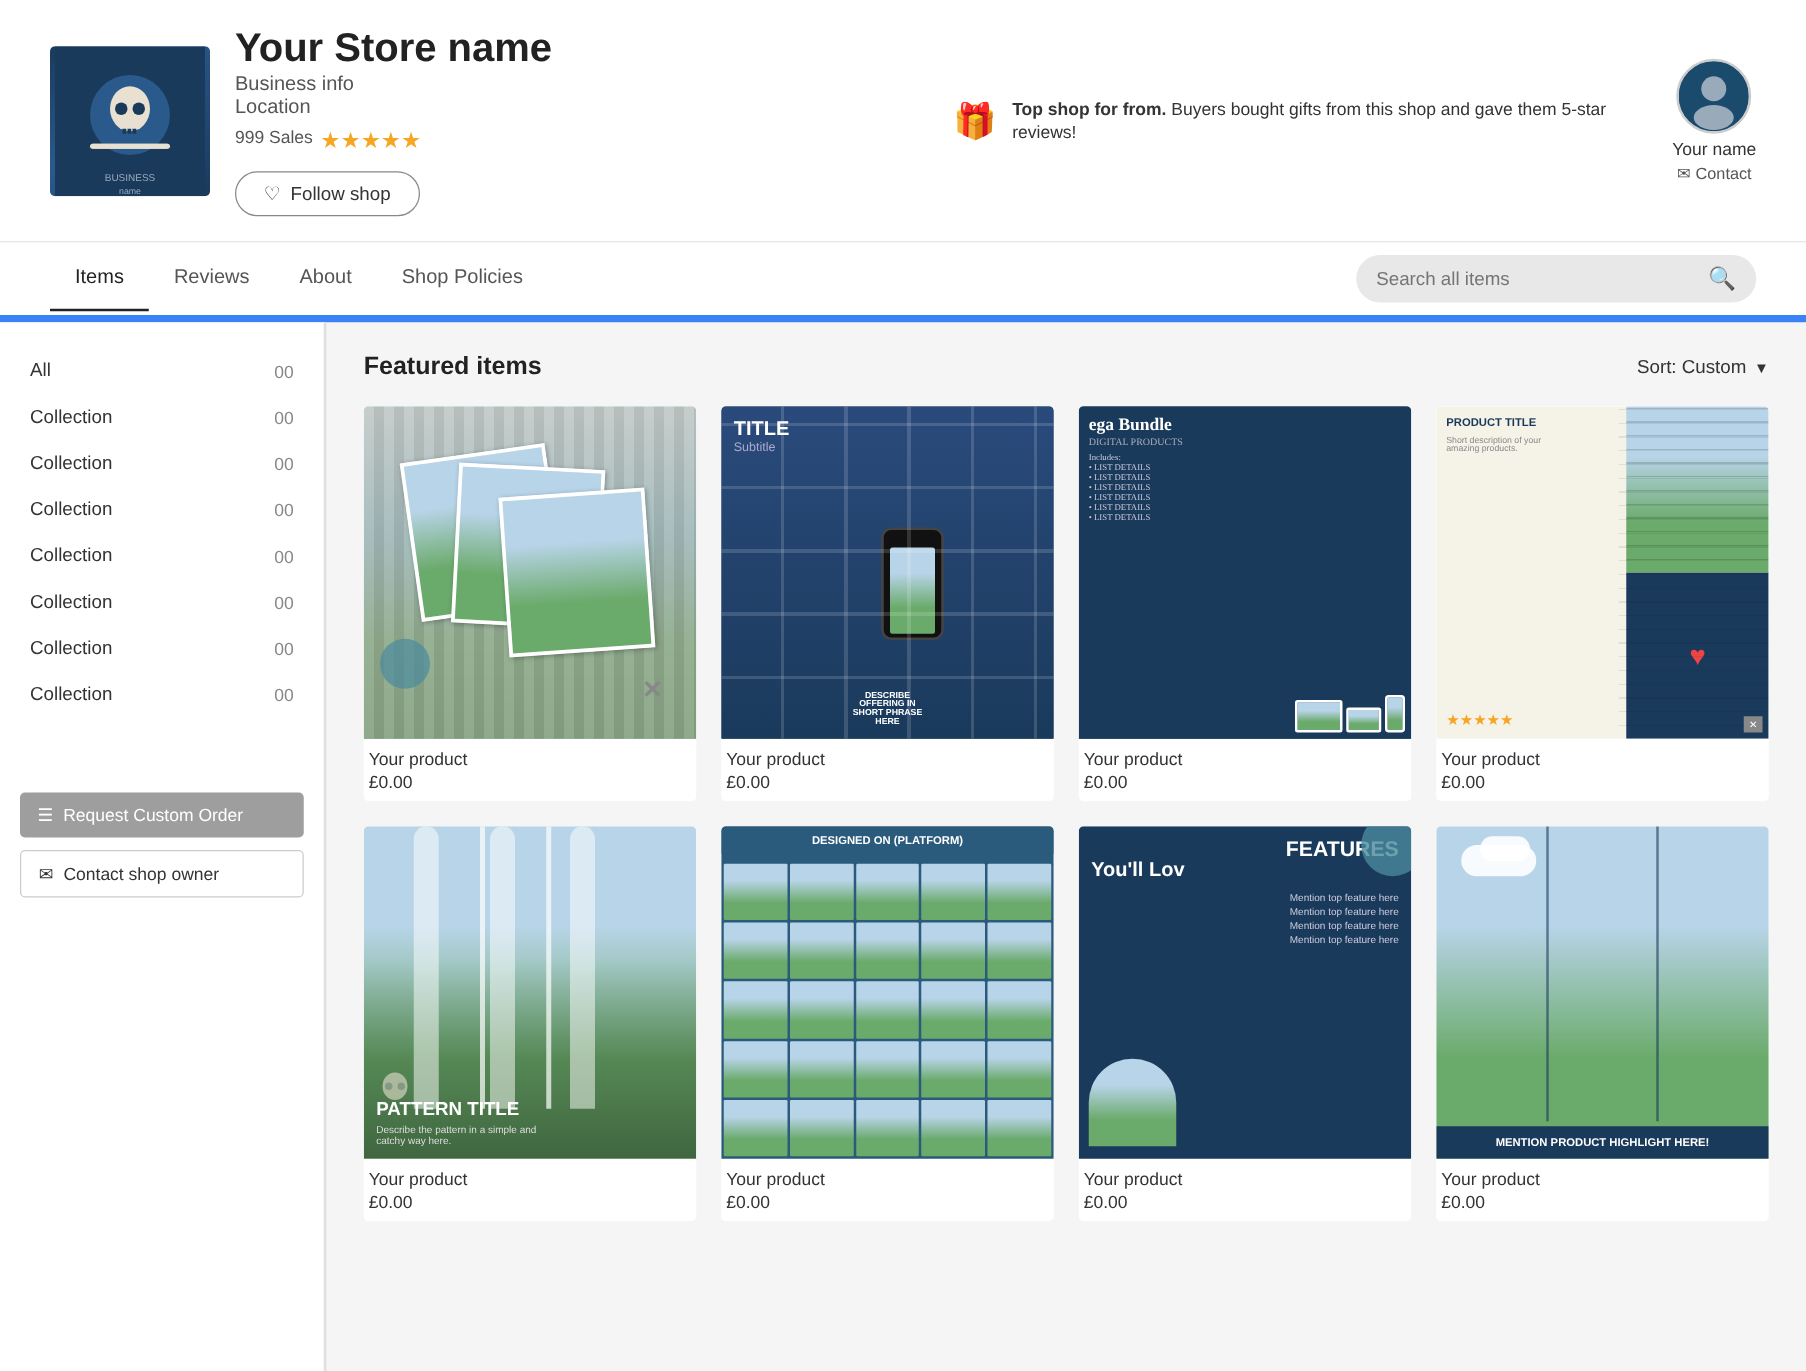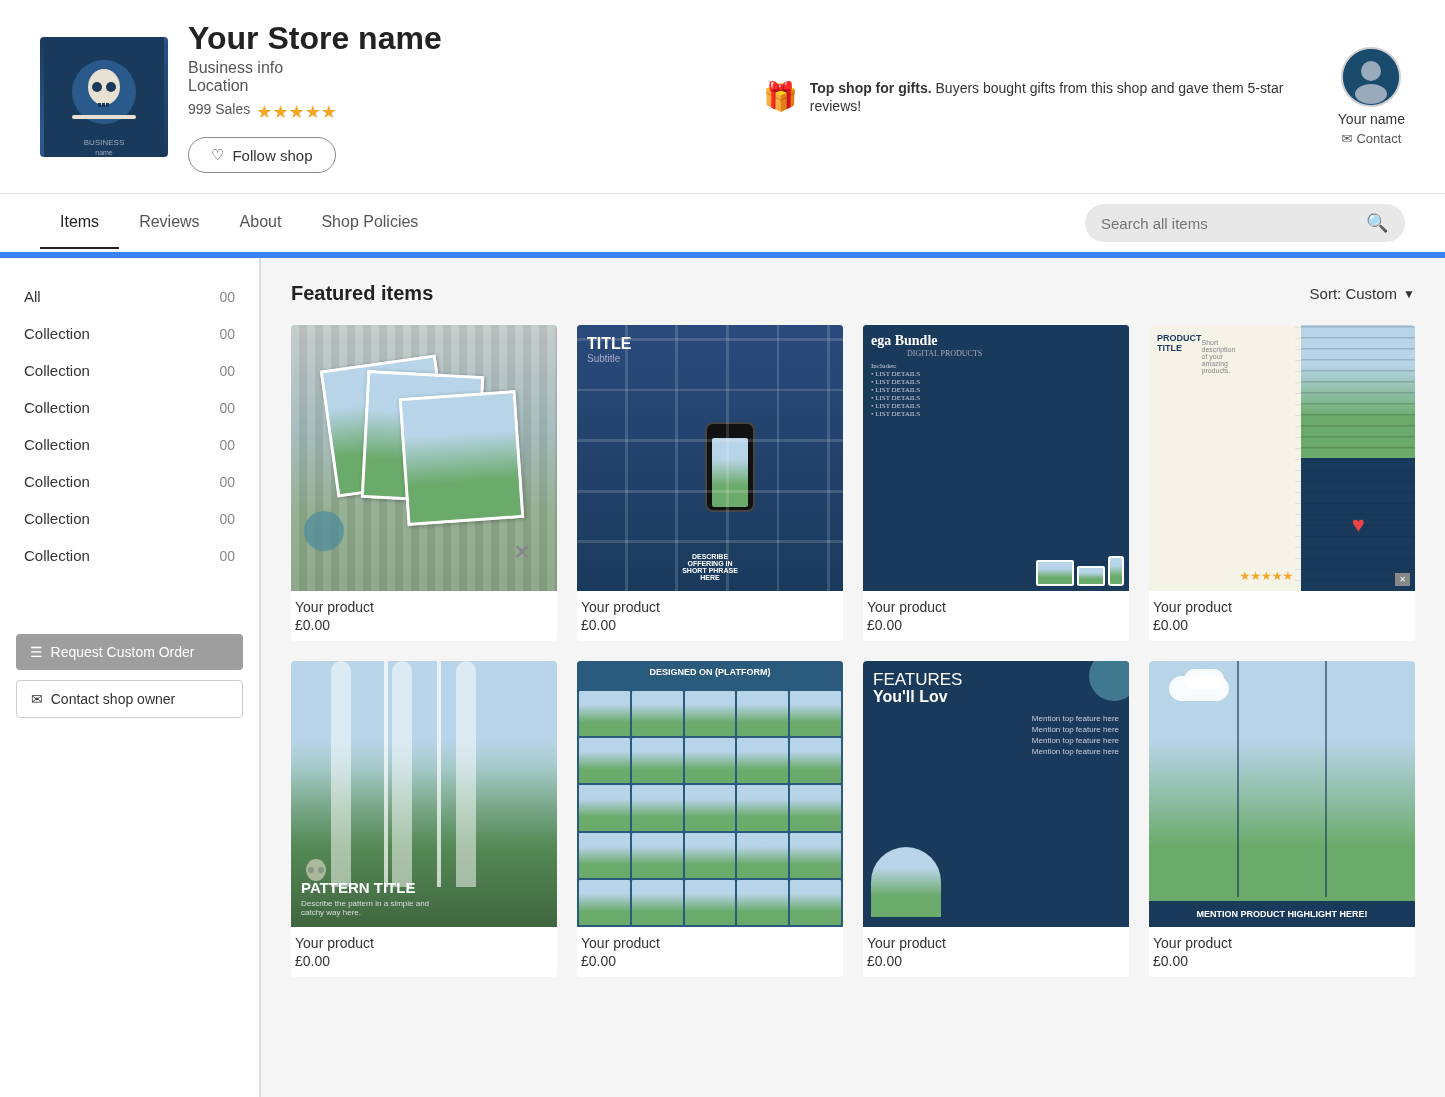--- a/index.html
+++ b/index.html
@@ -116,21 +116,21 @@
     <button class="follow-btn">
       <span>♡</span>
       <span>Follow shop</span>
     </button>
   </div>
 
   <div class="shop-badge">
     <span class="gift-icon">🎁</span>
     <div>
       <span class="badge-text">
-        <strong>Top shop for gifts.</strong>
+        <strong>Top shop for from.</strong>
         <span>Buyers bought gifts from this shop and gave them 5-star reviews!</span>
       </span>
     </div>
   </div>
 
   <div class="user-section">
     <div class="user-avatar">
       <svg width="56" height="56" viewBox="0 0 56 56" xmlns="http://www.w3.org/2000/svg">
         <circle cx="28" cy="28" r="28" fill="#1a4a6c"></circle>
         <circle cx="28" cy="22" r="10" fill="#9ab"></circle>
@@ -259,21 +259,21 @@
           <div class="product-name">Your product</div>
           <div class="product-price">£0.00</div>
         </div>
       </div>
 
       <div class="product-card">
         <div class="product-img img-3" style="position:relative;">
           <div style="position:absolute;inset:0;background:#1a3a5c;">
             <div style="position:absolute;top:8px;left:8px;right:0;font-family:Liberation Serif, serif;">
               <div style="color:#fff;font-size:14px;font-weight:bold;">ega Bundle</div>
-              <div style="color:#aab;font-size:8px;text-transform:uppercase;margin-left:36px;">Digital Products</div>
+              <div style="color:#aab;font-size:8px;text-transform:uppercase;">Digital Products</div>
               <div style="margin-top:4px;">
                 <div style="color:#ccd;font-size:7px;">Includes:</div>
                 <div style="color:#ccd;font-size:7px;">• LIST DETAILS</div>
                 <div style="color:#ccd;font-size:7px;">• LIST DETAILS</div>
                 <div style="color:#ccd;font-size:7px;">• LIST DETAILS</div>
                 <div style="color:#ccd;font-size:7px;">• LIST DETAILS</div>
                 <div style="color:#ccd;font-size:7px;">• LIST DETAILS</div>
                 <div style="color:#ccd;font-size:7px;">• LIST DETAILS</div>
               </div>
             </div>
@@ -286,21 +286,21 @@
         </div>
         <div class="product-info">
           <div class="product-name">Your product</div>
           <div class="product-price">£0.00</div>
         </div>
       </div>
 
       <div class="product-card">
         <div class="product-img" style="position:relative;overflow:hidden;">
           <div style="position:absolute;inset:0;display:flex;">
-            <div style="flex:1.2;background:#f5f2e8;padding:8px;display:flex;flex-direction:row;">
+            <div style="flex:1.2;background:#f5f2e8;padding:8px;display:flex;flex-direction:column;">
               <div style="font-size:9px;font-weight:bold;color:#1a3a5c;text-transform:uppercase;">PRODUCT TITLE</div>
               <div style="font-size:7px;color:#888;margin-top:6px;">Short description of your<br>amazing products.</div>
               <div style="margin-top:auto;color:#f5a623;font-size:12px;">★★★★★</div>
             </div>
             <div style="flex:1;display:flex;flex-direction:column;">
               <div style="flex:1;background:linear-gradient(to bottom,#b8d4e8 30%,#6aaa6a 70%);position:relative;">
                 <div style="position:absolute;inset:0;background:repeating-linear-gradient(0deg,transparent 0,transparent 10px,rgba(0,0,0,0.15) 10px,rgba(0,0,0,0.15) 11px);"></div>
               </div>
               <div style="flex:1;background:#1a3a5c;display:flex;align-items:center;justify-content:center;">
                 <span style="color:#e44;font-size:22px;">♥</span>
@@ -376,21 +376,21 @@
         </div>
         <div class="product-info">
           <div class="product-name">Your product</div>
           <div class="product-price">£0.00</div>
         </div>
       </div>
 
       <div class="product-card">
         <div class="product-img" style="position:relative;overflow:hidden;background:#1a3a5c;">
           <div style="position:absolute;inset:0;padding:10px;">
-            <div style="font-size:17px;font-weight:normal;color:#fff;text-transform:uppercase;line-height:1;">FEATURES</div>
+            <div style="font-size:17px;font-weight:bold;color:#fff;text-transform:uppercase;line-height:1;text-align:right;">FEATURES</div>
             <div style="font-size:16px;font-weight:bold;color:#fff;">You'll Lov</div>
             <div style="margin-top:8px;">
               <div style="font-size:8px;color:#ccd;margin:2px 0;text-align:right;">Mention top feature here</div>
               <div style="font-size:8px;color:#ccd;margin:2px 0;text-align:right;">Mention top feature here</div>
               <div style="font-size:8px;color:#ccd;margin:2px 0;text-align:right;">Mention top feature here</div>
               <div style="font-size:8px;color:#ccd;margin:2px 0;text-align:right;">Mention top feature here</div>
             </div>
             <div style="position:absolute;bottom:10px;left:8px;width:80px;height:70px;">
               <div style="width:70px;height:70px;border-radius:50% 50% 0 0;background:linear-gradient(to bottom,#b8d4e8 30%,#6aaa6a 70%);"></div>
             </div>

